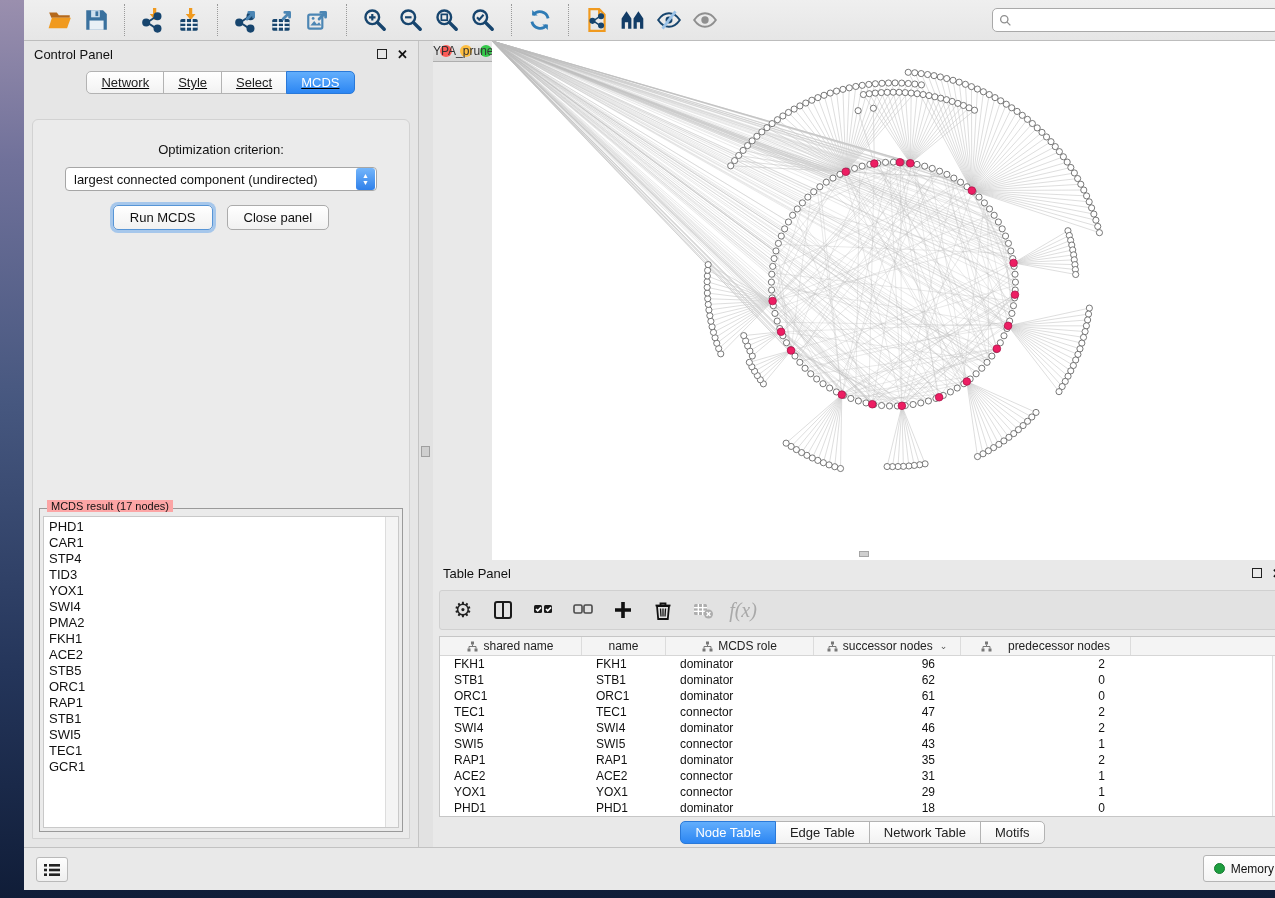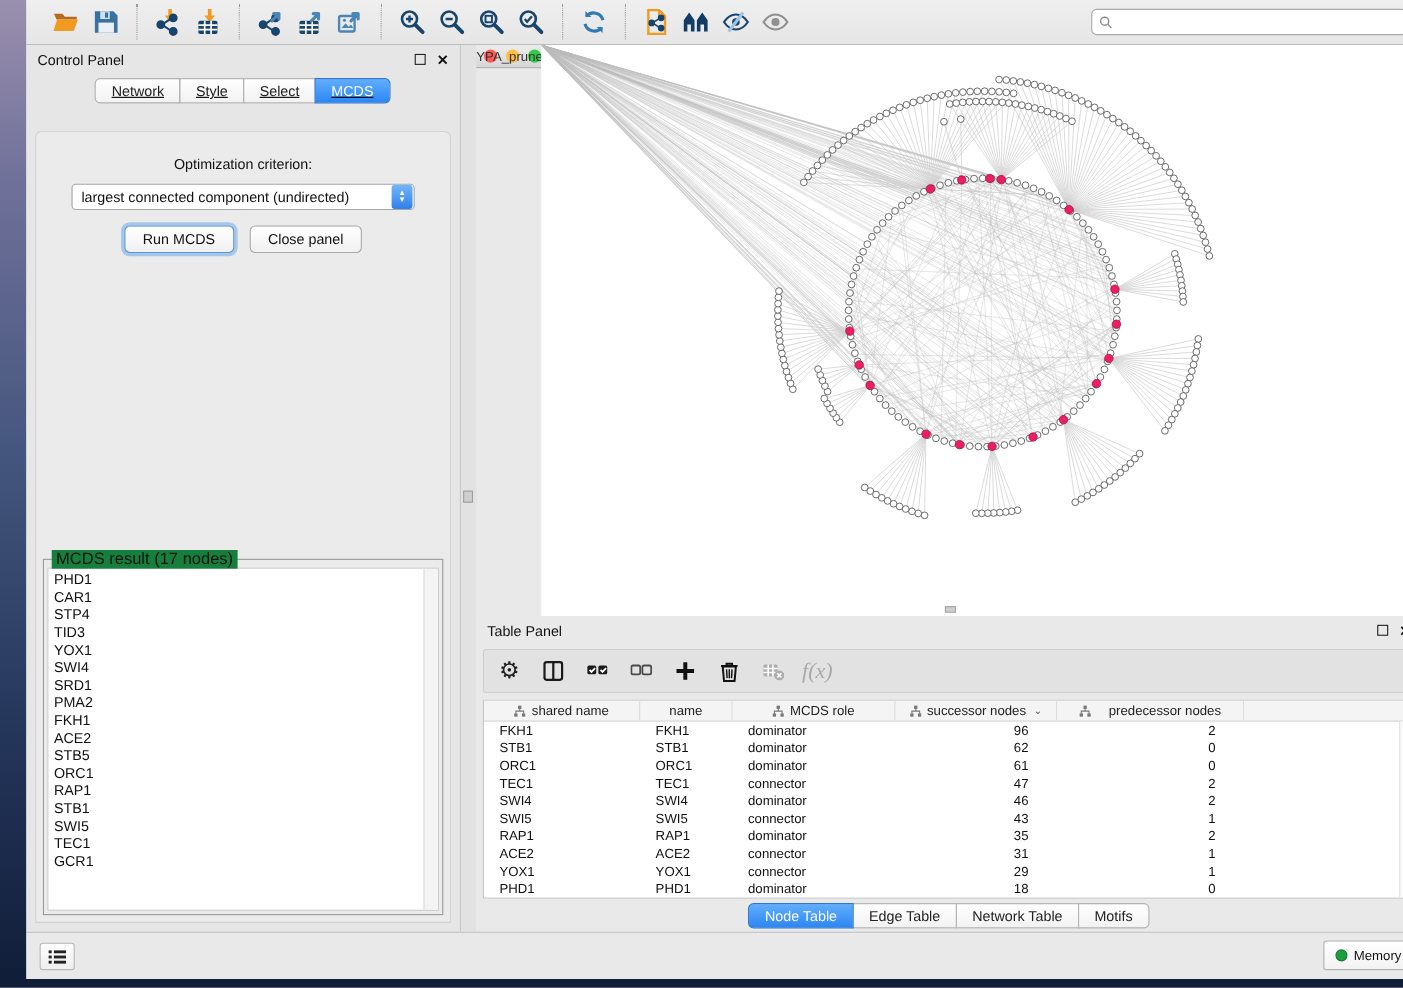--- a/index.html
+++ b/index.html
@@ -47,22 +47,22 @@
   .opt-select .val { flex:1; font-size:13px; padding-left:8px; color:#111; white-space:nowrap; }
   .stepper { width:19px; height:22px; border-radius:3px;
     background:linear-gradient(#74b6fb,#2f80ea); margin-right:1px;
     display:flex; flex-direction:column; align-items:center; justify-content:center; }
   .stepper span { color:#fff; font-size:7px; line-height:7px; }
   .btn-row { display:flex; justify-content:center; gap:14px; margin-top:14px; }
   .pushbtn { font-size:13px; color:#111; background:linear-gradient(#ffffff,#f1f1f1);
     border:1px solid #ababab; border-radius:5px; padding:4px 16px; }
   .pushbtn.focused { border:1px solid #5795d6; box-shadow:0 0 0 3px rgba(110,170,235,.55); }
   .result-group { position:absolute; left:6px; right:6px; top:388px; bottom:6px; }
-  .result-legend { position:absolute; left:8px; top:-8px; background:#15803d;
-    padding:0 4px; font-size:15px; color:#111; z-index:2; }
+  .result-legend { position:absolute; left:8px; top:-8px; background:#fca5a5;
+    padding:0 4px; font-size:11px; color:#111; z-index:2; }
   .result-frame { position:absolute; inset:0; border:1px solid #9a9a9a; }
   .result-list { position:absolute; left:4px; right:4px; top:8px; bottom:4px;
     background:#fff; border:1px solid #c9c9c9; overflow:hidden; }
   .result-inner { position:absolute; left:0; top:2px; right:13px; bottom:0; }
   .result-item { font-size:13px; color:#111; padding:0 0 0 5px; line-height:16px; }
   .vtrack { position:absolute; right:0; top:0; bottom:0; width:13px;
     background:#f4f4f4; border-left:1px solid #ddd; }
 
   
   .vsplit { position:absolute; left:395px; top:41px; width:14px; bottom:43px; background:#e2e2e2; }
@@ -322,21 +322,20 @@
         <div class="result-frame"></div>
         <div class="result-legend">MCDS result (17 nodes)</div>
         <div class="result-list">
           <div class="result-inner" id="result-items">
               <div class="result-item">PHD1</div>
               <div class="result-item">CAR1</div>
               <div class="result-item">STP4</div>
               <div class="result-item">TID3</div>
               <div class="result-item">YOX1</div>
               <div class="result-item">SWI4</div>
-              <div class="result-item">SRD1</div>
               <div class="result-item">PMA2</div>
               <div class="result-item">FKH1</div>
               <div class="result-item">ACE2</div>
               <div class="result-item">STB5</div>
               <div class="result-item">ORC1</div>
               <div class="result-item">RAP1</div>
               <div class="result-item">STB1</div>
               <div class="result-item">SWI5</div>
               <div class="result-item">TEC1</div>
               <div class="result-item">GCR1</div>

